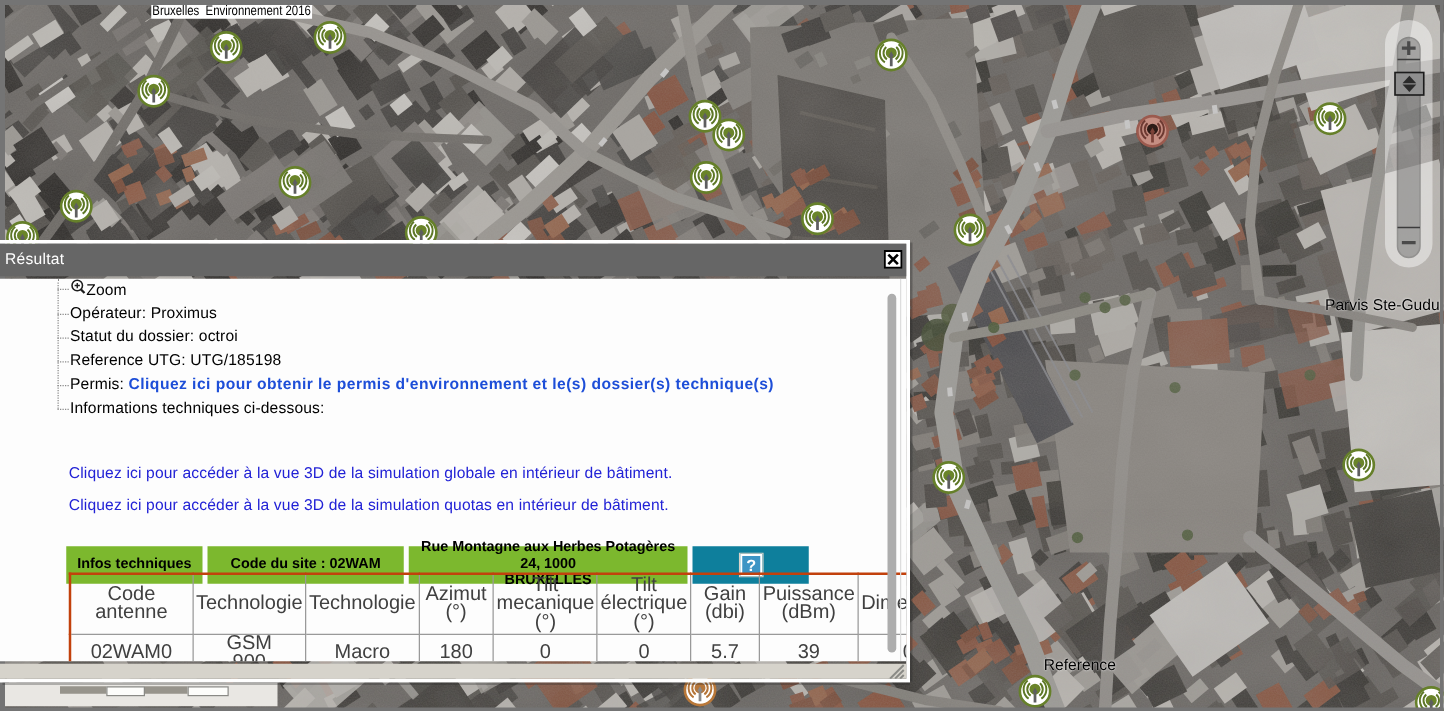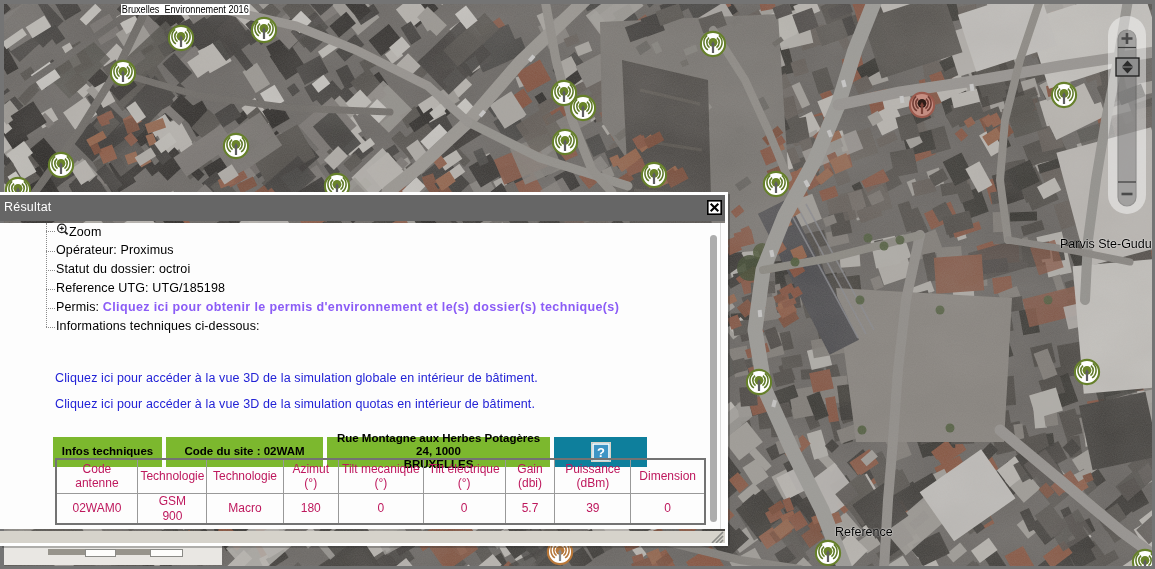--- a/index.html
+++ b/index.html
@@ -22,29 +22,29 @@
 #ptitle { z-index:5; left:0; top:194.5px; width:725px; height:26px; background:#666666;
   color:#fff; font-size:12.5px; font-weight:normal; padding:5.5px 0 0 4px; letter-spacing:.2px; }
 #pbody { z-index:5; left:0; top:223px; width:725px; height:306px; background:#fdfdfd;
   font-size:12.5px; color:#000; overflow:hidden; }
 #pbody .trow { position:absolute; left:56px; white-space:nowrap; letter-spacing:.12px; }
 #pbody .hdot { position:absolute; left:46px; width:9px; height:1px;
   border-top:1px dotted #8a8a8a; }
 .vdot { position:absolute; left:46px; top:0; width:1px; height:104px;
   border-left:1px dotted #8a8a8a; }
 .zi { display:inline-block; width:13px; height:13px; margin:0 0 -2px 0; }
-.plink { color:#8b5cf6; letter-spacing:.37px; }
+.plink { color:#1d4ed8; letter-spacing:.37px; }
 .blink { color:#2222d6; }
 #gtable { left:53px; top:214px; width:641px; height:29.5px; display:flex; gap:4px; }
 .gcell { background:#7cb82e; color:#000; font-weight:bold; font-size:11.5px;
   display:flex; align-items:center; justify-content:center; text-align:center;
   line-height:13px; padding:0 6px; }
 .tealc { background:#0e7f9c; }
 #btable { position:absolute; left:54.5px; top:234.5px; border-collapse:collapse;
-  border:2px solid #737373; font-size:12px; color:#be185d; table-layout:fixed; }
+  border:2px solid #c2410c; font-size:16px; color:#404040; table-layout:fixed; }
 #btable td { border:1px solid #999; text-align:center; vertical-align:middle;
   line-height:14.5px; height:35px; padding:2px; }
 #btable tr.dr td { height:17px; padding:0 16px; }
 #sthumb { position:absolute; left:710px; top:12px; width:7px; height:287px;
   background:#adadad; border-radius:4px; }
 #pfoot { z-index:5; left:0; top:531px; width:725px; height:12px; background:#d6d3cb; }
 </style></head>
 <body>
 <div id="stage">
 <svg id="mapsvg" width="1155" height="569" viewBox="0 0 1155 569">

